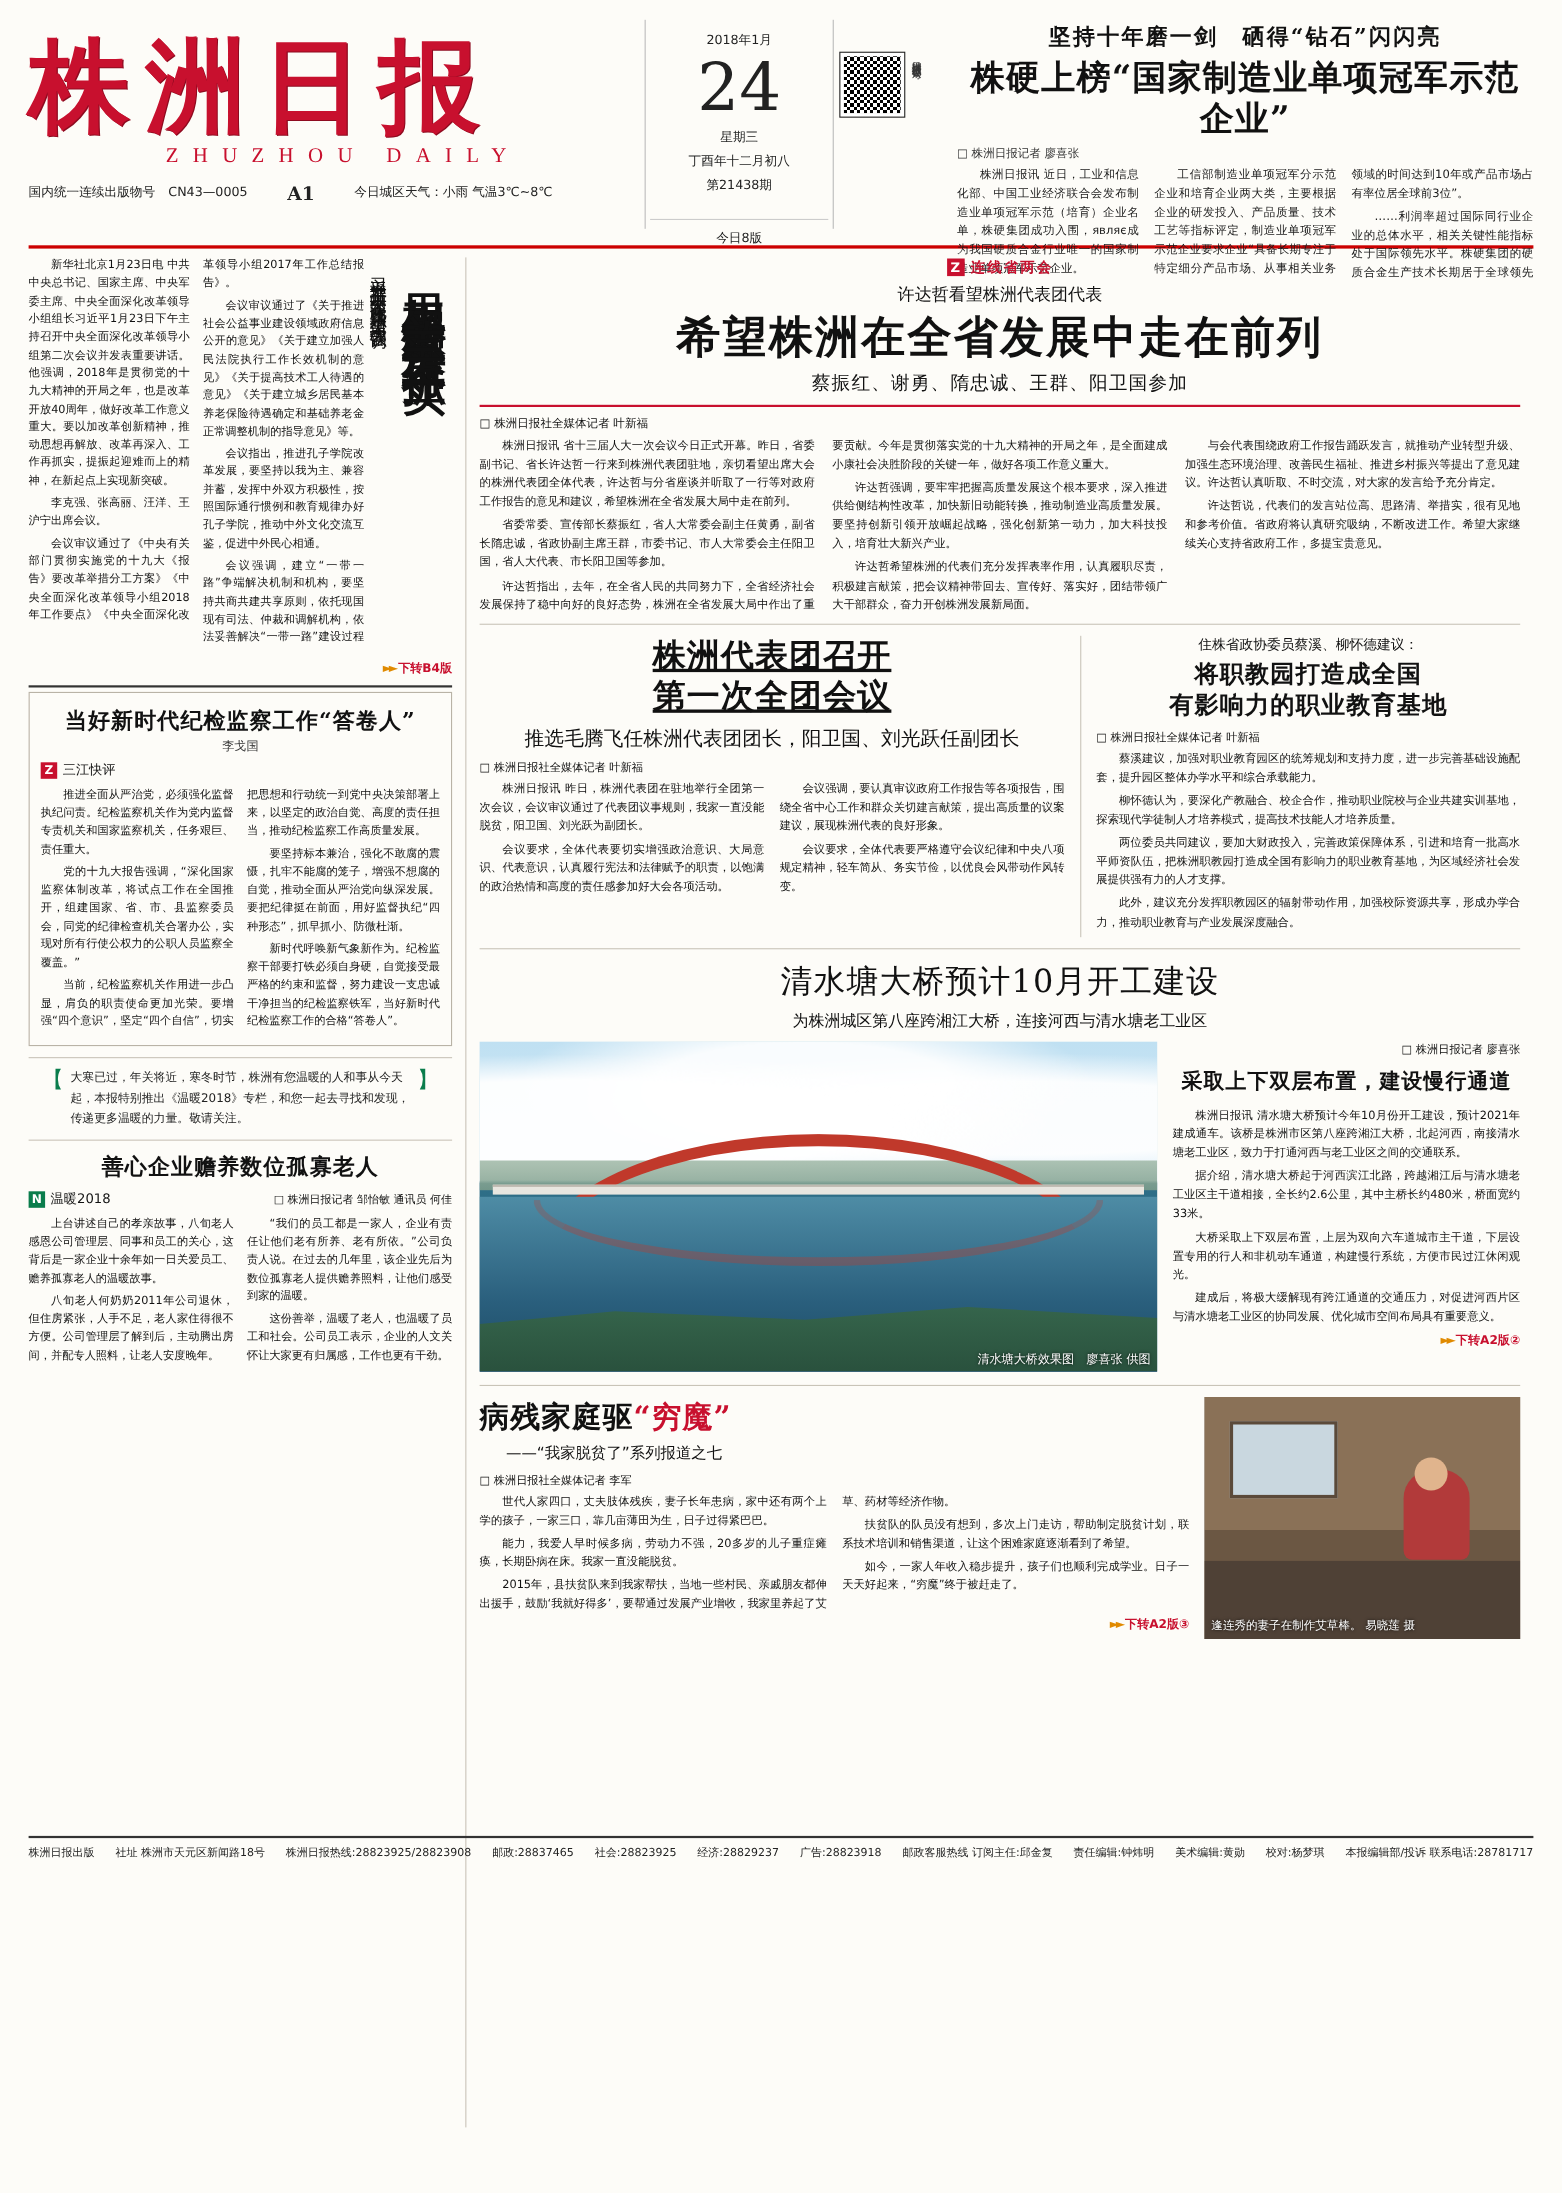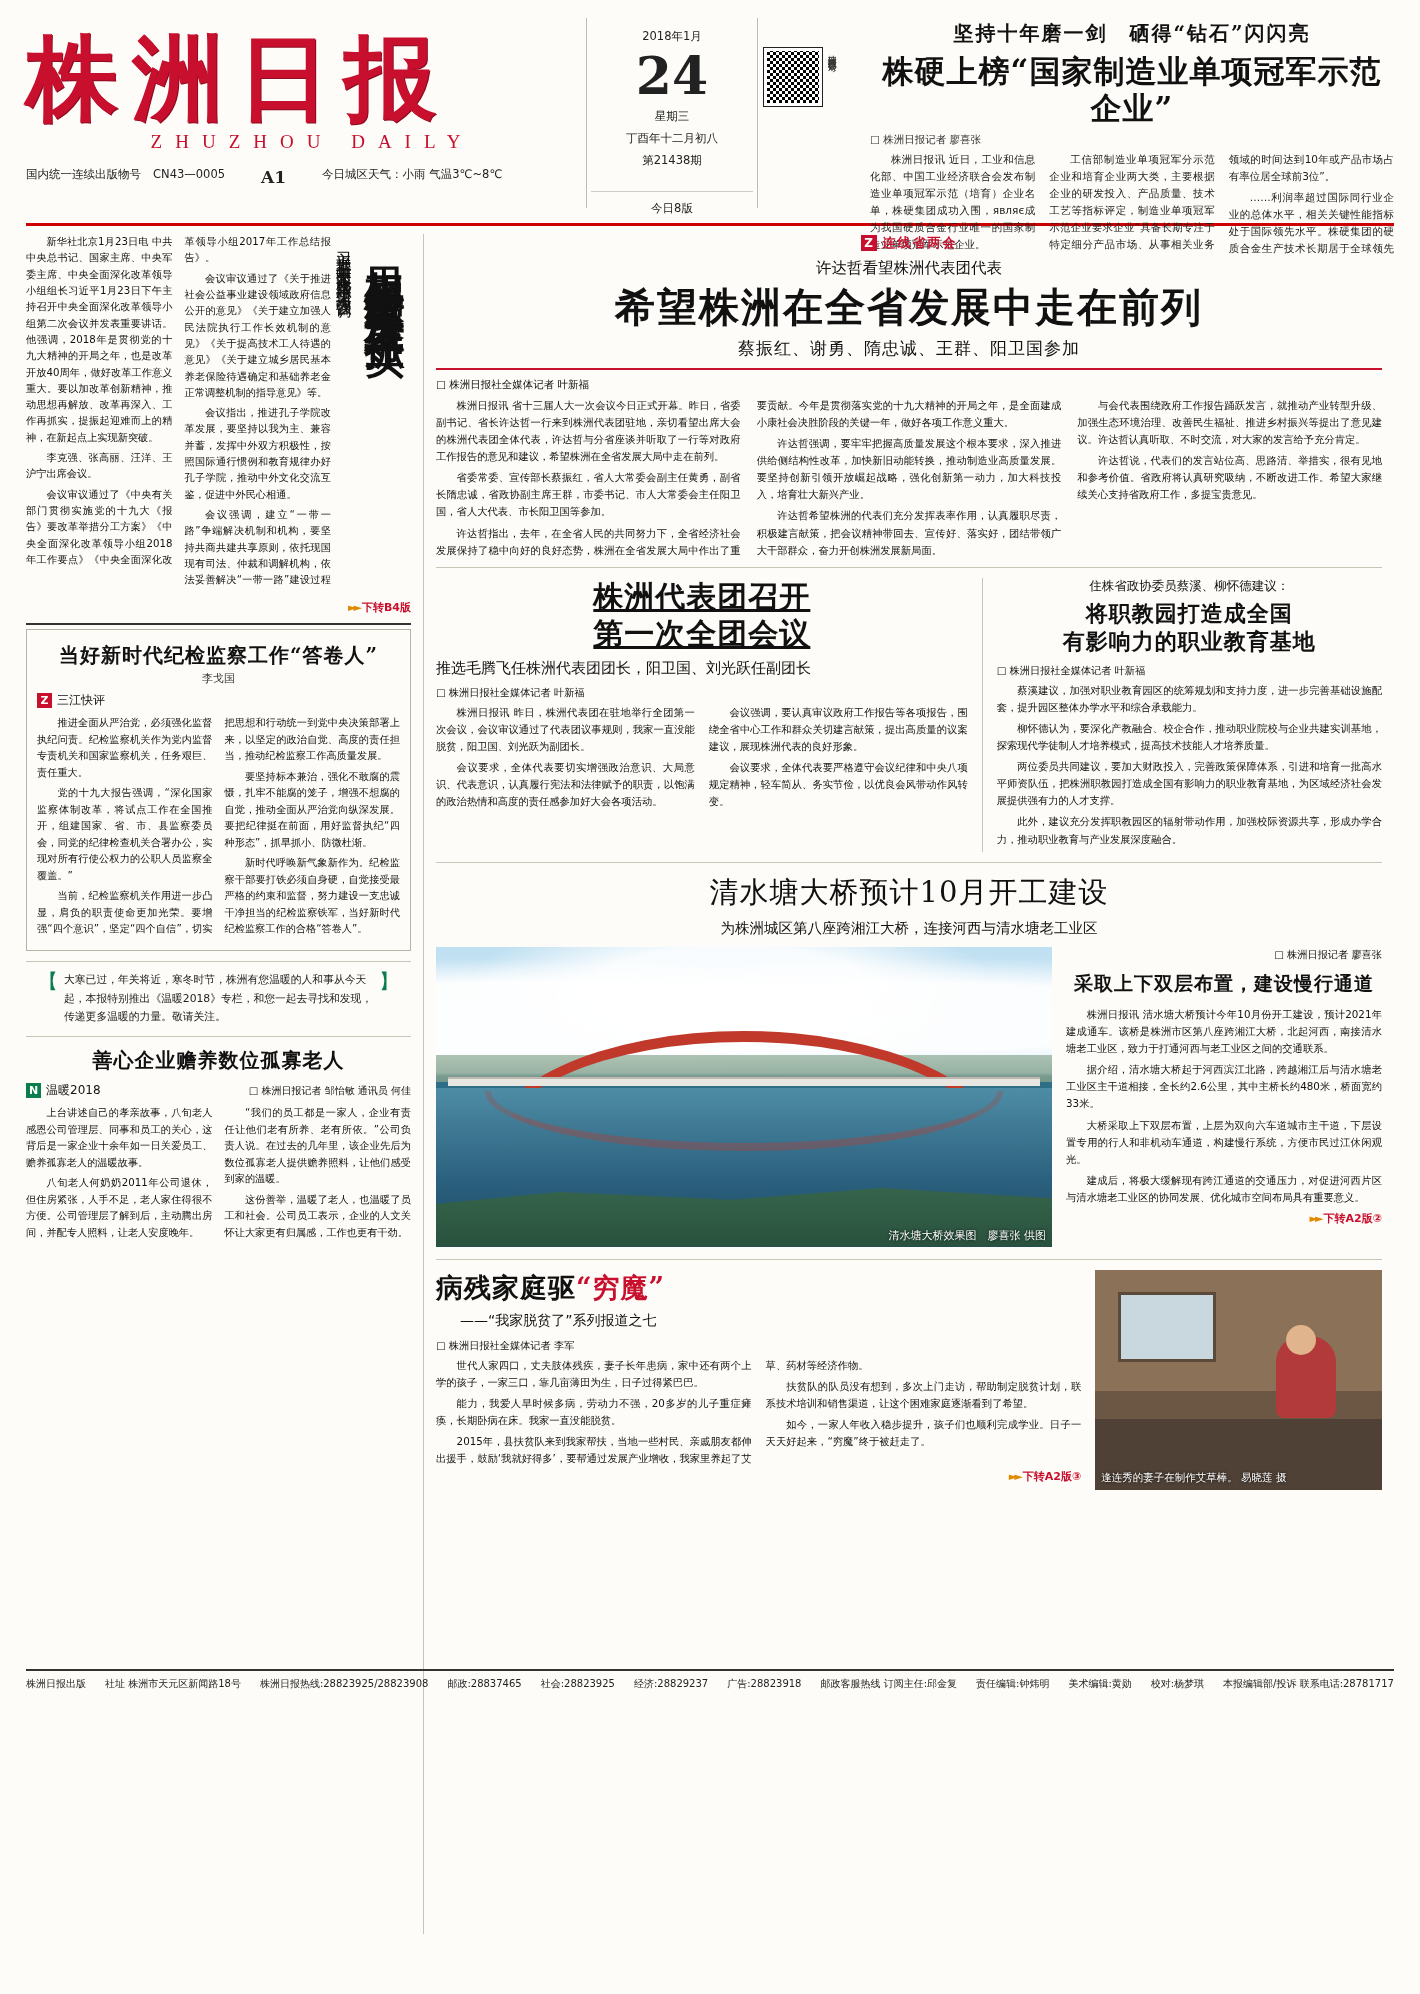--- a/index.html
+++ b/index.html
@@ -70,22 +70,22 @@
     border-left: 1px solid #bbb;
     border-right: 1px solid #bbb;
     padding: 8px 4px 0 4px;
     font-size: 11.5px;
     line-height: 1.9;
     color: #222;
     height: 190px;
   }
   .mh-date .big {
     font-family: "DejaVu Serif", serif;
-    font-size: 52px;
-    font-weight: bold;
+    font-size: 60px;
+    font-weight: normal;
     line-height: 1.0;
     margin: 2px 0 4px 0;
   }
   .mh-date .today {
     margin-top: 20px;
     border-top: 1px solid #ccc;
     padding-top: 6px;
   }
   .mh-qr {
     width: 96px;
@@ -311,21 +311,21 @@
     font-family:"DejaVu Serif",serif;
     font-size: 30px; font-weight:bold; text-align:center; line-height:1.25;
     letter-spacing:1px;
     text-decoration:underline;
   }
   .head-m {
     font-family:"DejaVu Serif",serif;
     font-size: 22px; font-weight:bold; text-align:center; line-height:1.3;
     letter-spacing:1px;
   }
-  .sub-s { text-align:left; font-size: 15px; margin:6px 0 8px 0; }
+  .sub-s { text-align:center; font-size: 18px; margin:6px 0 8px 0; }
   .flow2 { column-count:2; column-gap:14px; font-size:10.3px; line-height:1.66; text-align:justify;}
   .flow1 { font-size:10.3px; line-height:1.66; text-align:justify;}
   
   .photo-block { margin-top: 10px; border-top:1px solid #c9c4b8; padding-top:10px;}
   .photo-head {
     font-family:"DejaVu Serif",serif; font-size: 29px; font-weight:normal;
     text-align:center; letter-spacing:1px;
   }
   .photo-sub { text-align:center; font-size: 14.5px; margin:6px 0 9px 0;}
   .photo-row { display:flex; gap:14px; }

